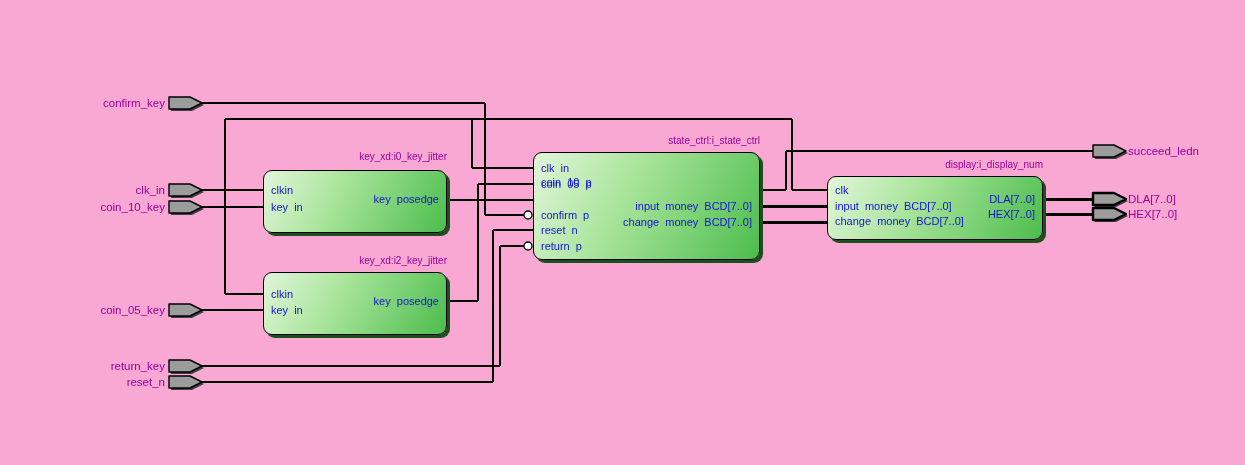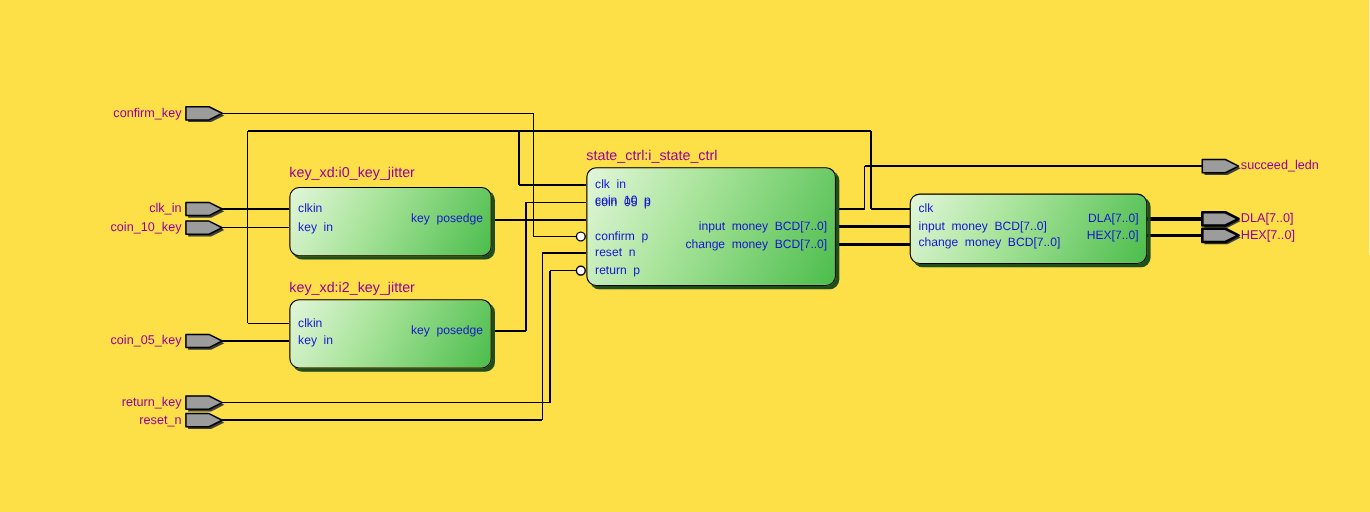--- a/index.html
+++ b/index.html
@@ -1,29 +1,29 @@
 <!DOCTYPE html>
 <html><head>
 <meta charset="utf-8">
 <style>
   html,body{margin:0;padding:0;background:#ffffff;}
   #canvas{
-    position:relative;width:1245px;height:465px;background:#fde047;overflow:hidden;
+    position:relative;width:1245px;height:465px;background:#f9a8d4;overflow:hidden;
     font-family:"Liberation Sans","DejaVu Sans",sans-serif;
   }
   #wire-layer{position:absolute;left:0;top:0;width:1245px;height:465px;}
   .block{
     position:absolute;border:1px solid #000;border-radius:9px;
     background:linear-gradient(118deg,#e2f6da 0%,#a9e49b 40%,#4cbd4c 100%);
     box-shadow:3px 3px 0 #1d4e1d;
     box-sizing:border-box;
   }
   .block-title{
-    position:absolute;color:#990099;font-size:13px;line-height:13px;
-    text-align:left;white-space:nowrap;
+    position:absolute;color:#990099;font-size:10px;line-height:13px;
+    text-align:right;white-space:nowrap;
   }
   .port-label{
     position:absolute;color:#1414d0;font-size:11px;line-height:13px;
     white-space:nowrap;word-spacing:3px;
   }
   .port-left{text-align:left;}
   .port-right{text-align:right;}
   .pin-label{
     position:absolute;color:#990099;font-size:11.5px;line-height:14px;white-space:nowrap;text-align:center;
   }
@@ -126,18 +126,19 @@
     <div class="block-title" style="left: 533px; width: 227px; top: 134px;">state_ctrl:i_state_ctrl</div>
     <div class="port-label port-left" style="left: 541px; top: 162px;">clk in</div>
     <div class="port-label port-left" style="left: 541px; top: 178px;">coin 05 p</div>
     <div class="port-label port-left" style="left: 541px; top: 176px;">coin 10 p</div>
     <div class="port-label port-left" style="left: 541px; top: 209px;">confirm p</div>
     <div class="port-label port-left" style="left: 541px; top: 224px;">reset n</div>
     <div class="port-label port-left" style="left: 541px; top: 240px;">return p</div>
     <div class="port-label port-right" style="left: 533px; width: 219px; top: 200px;">input money BCD[7..0]</div>
     <div class="port-label port-right" style="left: 533px; width: 219px; top: 216px;">change money BCD[7..0]</div>
     <div class="block" style="left: 827px; top: 176px; width: 216px; height: 64px;"></div>
+    <div class="block-title" style="left: 827px; width: 216px; top: 158px;">display:i_display_num</div>
     <div class="port-label port-left" style="left: 835px; top: 184px;">clk</div>
     <div class="port-label port-left" style="left: 835px; top: 200px;">input money BCD[7..0]</div>
     <div class="port-label port-left" style="left: 835px; top: 215px;">change money BCD[7..0]</div>
     <div class="port-label port-right" style="left: 827px; width: 208px; top: 193px;">DLA[7..0]</div>
     <div class="port-label port-right" style="left: 827px; width: 208px; top: 208px;">HEX[7..0]</div>
   </div>
 
 </body></html>

